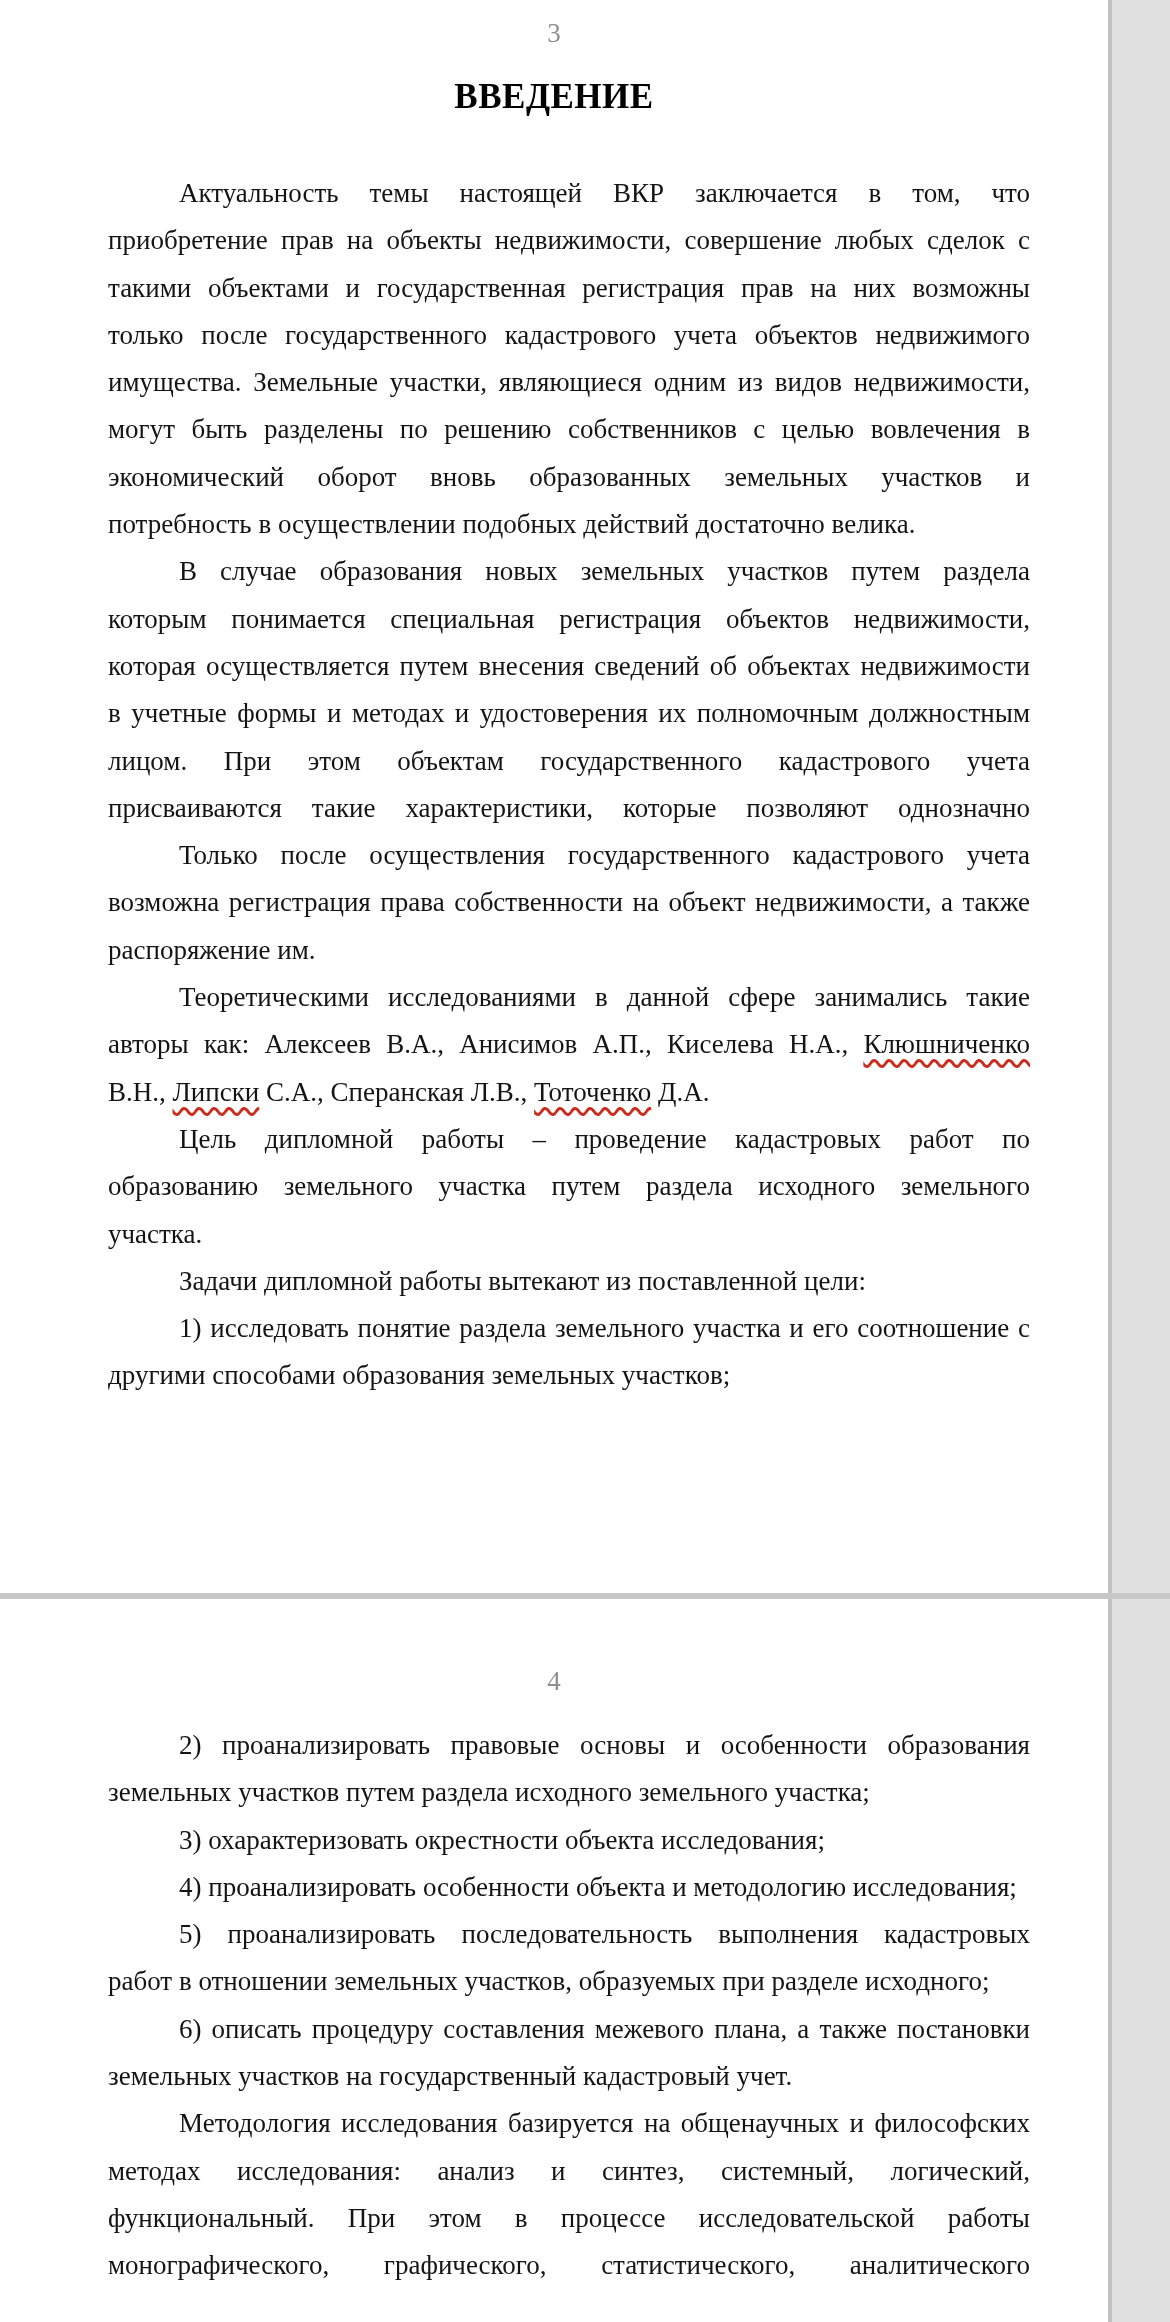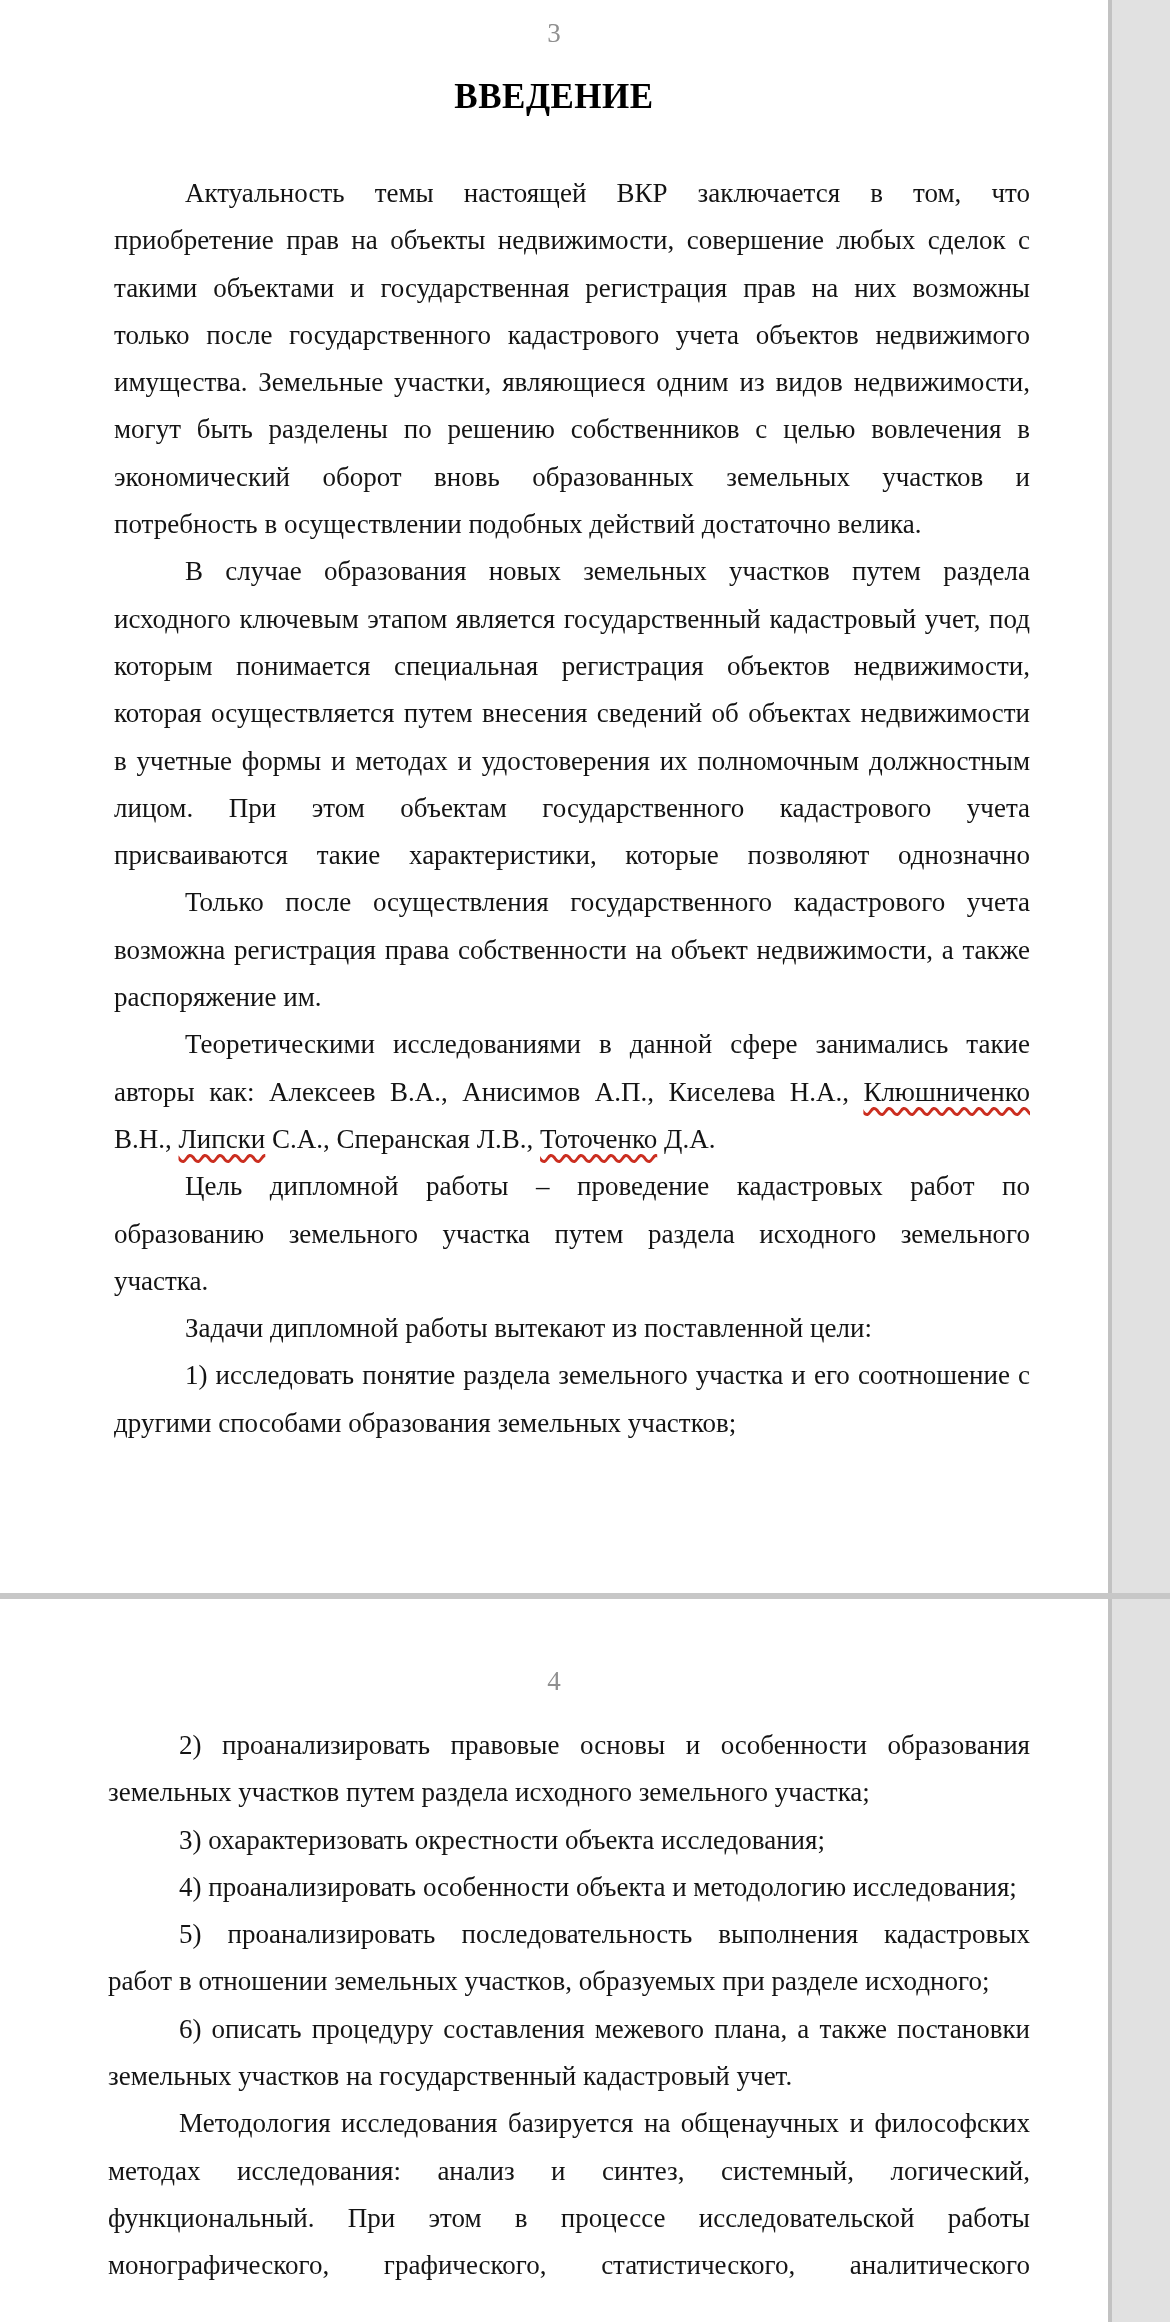--- a/index.html
+++ b/index.html
@@ -29,21 +29,21 @@
     color:#8f8f8f; font-size:27px;
   }
   .page-3 .page-number { margin-top:10px; }
   .page-4 .page-number { margin-top:59px; }
   .heading {
     margin:16px 0 0 0; height:47px; line-height:47px;
     text-align:center; font-size:35px; font-weight:bold; letter-spacing:0.5px;
     color:#000000;
   }
   .body { font-size:27px; padding:0 78px 0 108px; }
-  .page-3 .body { margin-top:50px;margin-left:6px; }
+  .page-3 .body { margin-top:50px; }
   .page-4 .body { margin-top:17px; }
   .line {
     height:47.3px; line-height:47.3px;
     text-align:justify; text-align-last:justify;
     white-space:normal; overflow:visible;
   }
   .line.first { padding-left:71px; }
   .line.lastline { text-align-last:left; }
   .misspell {
     text-decoration:underline wavy #cb2e20 2.5px;
@@ -62,21 +62,20 @@
     <div class="body">
         <div class="line first"><span>Актуальность темы настоящей ВКР заключается в том, что</span></div>
         <div class="line"><span>приобретение прав на объекты недвижимости, совершение любых сделок с</span></div>
         <div class="line"><span>такими объектами и государственная регистрация прав на них возможны</span></div>
         <div class="line"><span>только после государственного кадастрового учета объектов недвижимого</span></div>
         <div class="line"><span>имущества. Земельные участки, являющиеся одним из видов недвижимости,</span></div>
         <div class="line"><span>могут быть разделены по решению собственников с целью вовлечения в</span></div>
         <div class="line"><span>экономический оборот вновь образованных земельных участков и</span></div>
         <div class="line lastline"><span>потребность в осуществлении подобных действий достаточно велика.</span></div>
         <div class="line first"><span>В случае образования новых земельных участков путем раздела</span></div>
-        <div class="line"><span>исходного ключевым этапом является государственный кадастровый учет, под</span></div>
         <div class="line"><span>которым понимается специальная регистрация объектов недвижимости,</span></div>
         <div class="line"><span>которая осуществляется путем внесения сведений об объектах недвижимости</span></div>
         <div class="line"><span>в учетные формы и методах и удостоверения их полномочным должностным</span></div>
         <div class="line"><span>лицом. При этом объектам государственного кадастрового учета</span></div>
         <div class="line"><span>присваиваются такие характеристики, которые позволяют однозначно</span></div>
         <div class="line first"><span>Только после осуществления государственного кадастрового учета</span></div>
         <div class="line"><span>возможна регистрация права собственности на объект недвижимости, а также</span></div>
         <div class="line lastline"><span>распоряжение им.</span></div>
         <div class="line first"><span>Теоретическими исследованиями в данной сфере занимались такие</span></div>
         <div class="line"><span>авторы как: Алексеев В.А., Анисимов А.П., Киселева Н.А., </span><span class="misspell">Клюшниченко</span></div>

